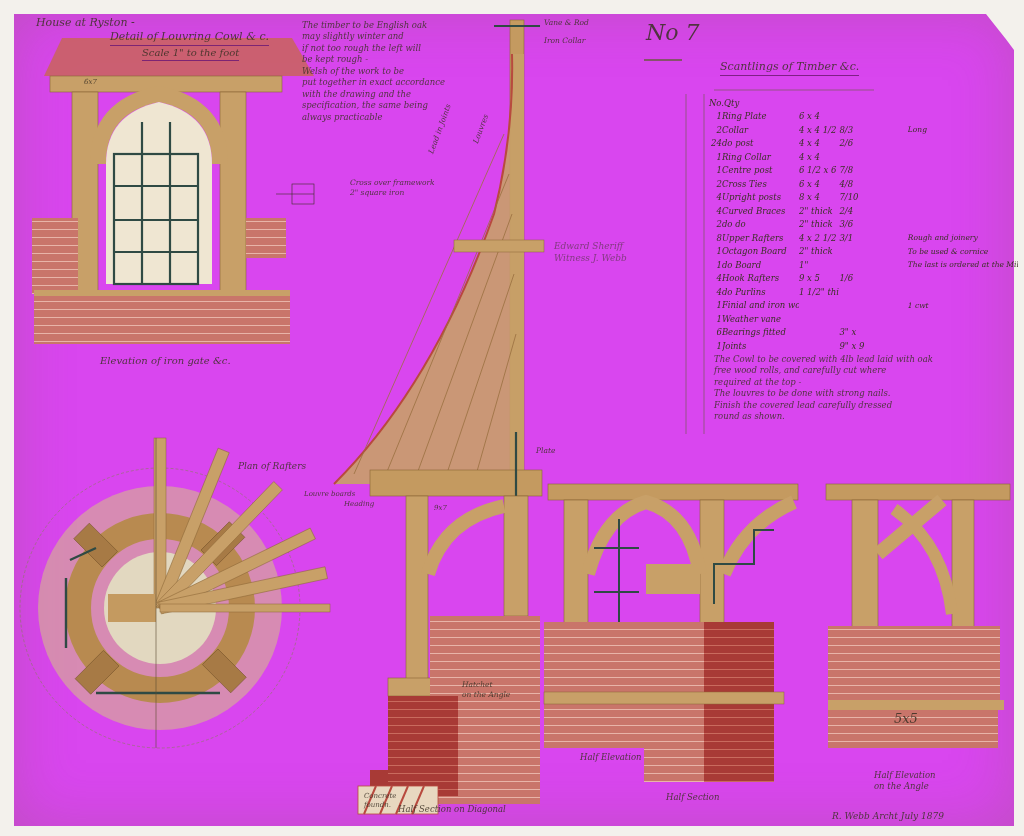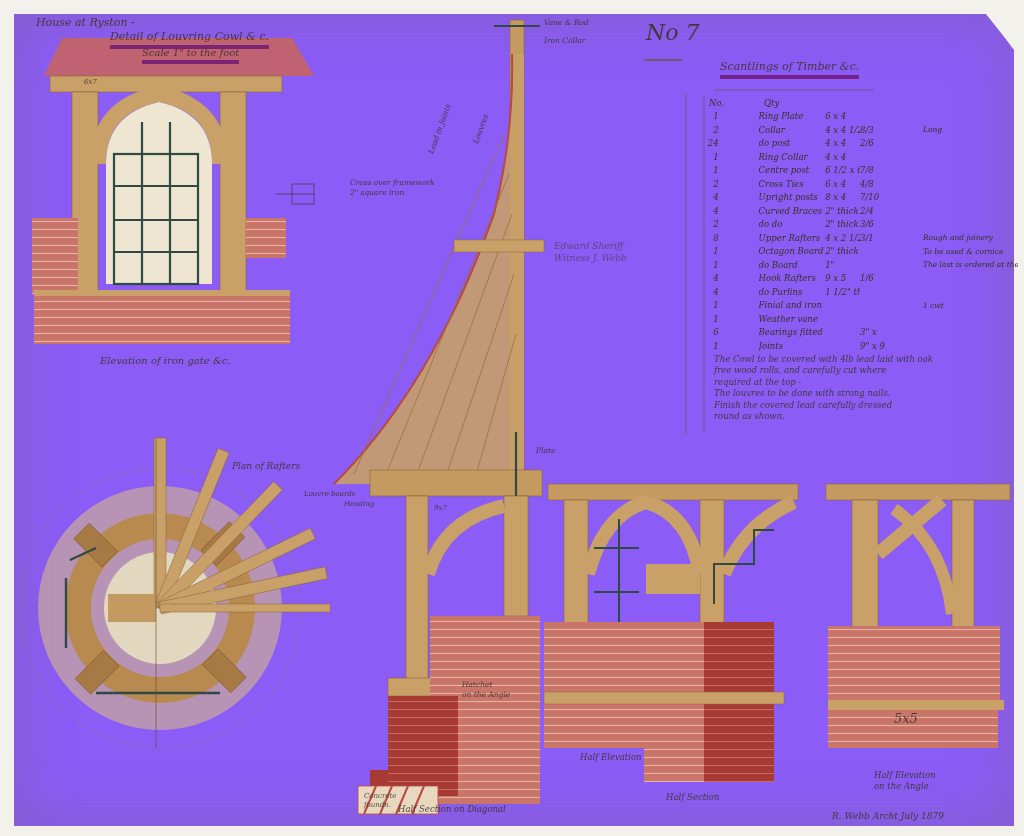--- a/index.html
+++ b/index.html
@@ -1,29 +1,29 @@
 <!DOCTYPE html>
 <html><head>
 <meta charset="utf-8">
 <style>
   html,body{margin:0;padding:0;background:#f3f1ec;}
   body{width:1024px;height:836px;position:relative;overflow:hidden;font-family:"DejaVu Serif",serif;}
-  .sheet{position:absolute;left:14px;top:14px;width:1000px;height:812px;background:#8b5cf6;
+  .sheet{position:absolute;left:14px;top:14px;width:1000px;height:812px;background:#d946ef;
     box-shadow:inset 0 0 60px rgba(120,100,60,.25);}
   .sheet:after{content:"";position:absolute;right:0;top:0;width:40px;height:36px;background:#f3f1ec;
     clip-path:polygon(30% 0,100% 0,100% 100%,80% 70%);}
   .hand{position:absolute;font-family:"DejaVu Serif",serif;font-style:italic;color:#3a3024;
     font-size:9.5px;line-height:1.35;white-space:pre-line;opacity:.85;}
-  .u{border-bottom:4px solid #701a75;}
+  .u{border-bottom:1px solid #701a75;}
   svg{position:absolute;left:0;top:0;}
   .table{position:absolute;left:684px;top:82px;width:320px;}
   .trow{display:flex;height:13.5px;align-items:center;font-family:"DejaVu Serif",serif;font-style:italic;font-size:8.5px;color:#3a3024;}
   .trow span{display:inline-block;white-space:nowrap;overflow:hidden;}
   .c-no{width:26px;text-align:right;padding-right:0;}
-  .c-item{width:84px;margin-left:40px;}
+  .c-item{width:84px;}
   .c-size{width:44px;}
   .c-len{width:44px;}
   .c-note{width:120px;font-size:7.5px;margin-left:28px;}
 </style>
 </head>
 <body>
 
 <div class="sheet">
 
 <svg width="1000" height="812" viewBox="0 0 1000 812">
@@ -154,40 +154,49 @@
     <line x1="700" y1="76" x2="860" y2="76"></line>
     <line x1="630" y1="46" x2="668" y2="46" stroke-width="1.4"></line>
   </g>
 </svg>
 
 <div class="hand" style="left:22px;top:2px;font-size:11px;">House at Ryston -</div>
 <div class="hand u" style="left:96px;top:16px;font-size:11px;">Detail of Louvring Cowl &amp; c.</div>
 <div class="hand u" style="left:128px;top:32px;font-size:10px;">Scale 1" to the foot</div>
 <div class="hand" style="left:632px;top:4px;font-size:22px;">No 7</div>
 
+<div class="hand" style="left:288px;top:6px;width:210px;font-size:8.5px;">The timber to be English oak
+may slightly winter and
+if not too rough the left will
+be kept rough -
+Welsh of the work to be
+put together in exact accordance
+with the drawing and the
+specification, the same being
+always practicable</div>
 <div class="hand" style="left:530px;top:4px;font-size:7.5px;">Vane &amp; Rod</div>
 <div class="hand" style="left:530px;top:22px;font-size:7.5px;">Iron Collar</div>
 <div class="hand" style="left:336px;top:164px;font-size:7.5px;">Cross over framework
 2" square iron</div>
 <div class="hand" style="left:540px;top:226px;font-size:9px;opacity:.55;">Edward Sheriff
 Witness  J. Webb</div>
 <div class="hand" style="left:452px;top:110px;font-size:7.5px;transform:rotate(-70deg);">Louvres</div>
 <div class="hand" style="left:400px;top:110px;font-size:7.5px;transform:rotate(-70deg);">Lead in Joints</div>
 <div class="hand" style="left:522px;top:432px;font-size:7.5px;">Plate</div>
 <div class="hand" style="left:448px;top:666px;font-size:7.5px;">Hatchet
 on the Angle</div>
 <div class="hand" style="left:700px;top:340px;width:300px;font-size:8.5px;">The Cowl to be covered with 4lb lead laid with oak
 free wood rolls, and carefully cut where
 required at the top -
 The louvres to be done with strong nails.
 Finish the covered lead carefully dressed
 round as shown.</div>
 
 <div class="hand" style="left:86px;top:340px;font-size:10px;">Elevation of iron gate &amp;c.</div>
-<div class="hand" style="left:218px;top:446px;font-size:9px;">Plan of Rafters</div>
+<div class="hand" style="left:224px;top:446px;font-size:9px;">Plan of Rafters</div>
 <div class="hand" style="left:290px;top:476px;font-size:7px;">Louvre boards</div>
 <div class="hand" style="left:330px;top:486px;font-size:7px;">Heading</div>
 <div class="hand" style="left:566px;top:738px;font-size:8.5px;">Half Elevation</div>
 <div class="hand" style="left:652px;top:778px;font-size:8.5px;">Half Section</div>
 <div class="hand" style="left:860px;top:756px;font-size:8.5px;">Half Elevation
 on the Angle</div>
 <div class="hand" style="left:384px;top:790px;font-size:8.5px;">Half Section on Diagonal</div>
 <div class="hand" style="left:350px;top:778px;font-size:7px;">Concrete
 foundn.</div>
 <div class="hand" style="left:818px;top:796px;font-size:9px;">R. Webb Archt  July 1879</div>

